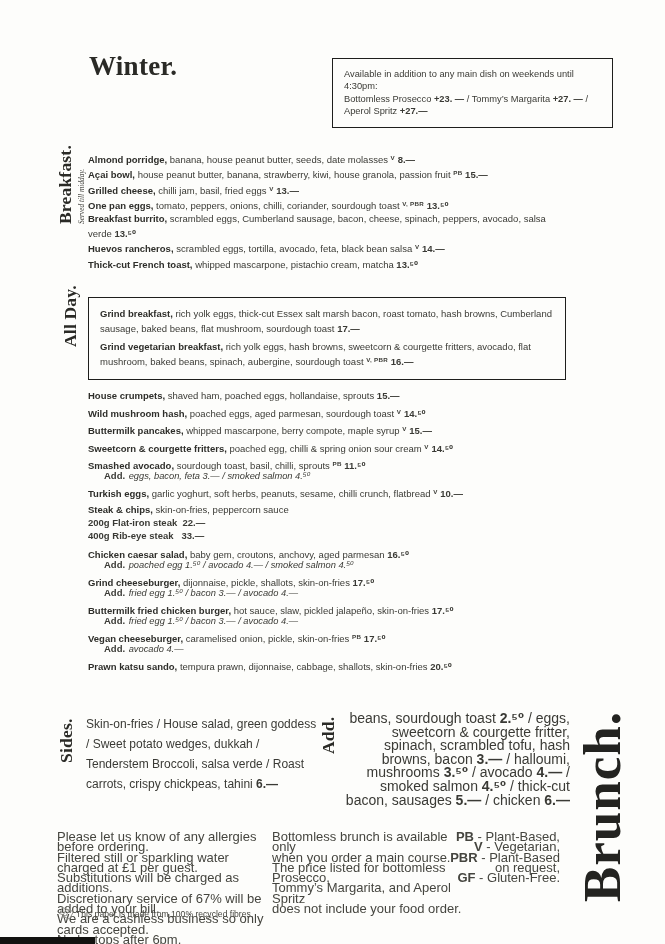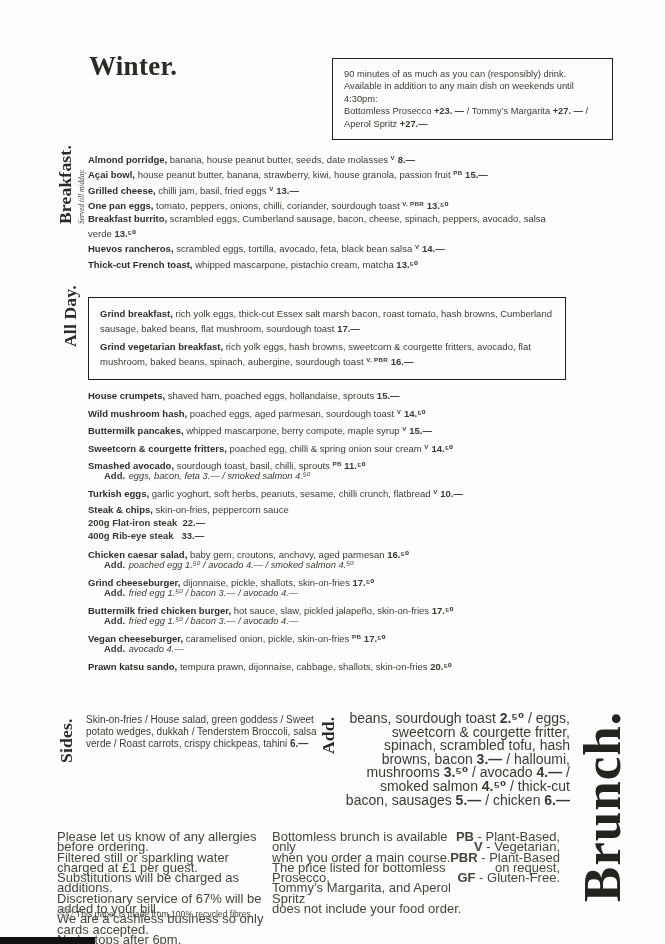--- a/index.html
+++ b/index.html
@@ -63,21 +63,21 @@
   .item { font-size:9.5px; line-height:13px; margin-bottom:3px; color:#3a3a35; }
   #breakfast-list .item { margin-bottom:0.8px; }
   .nm { color:#2e2e2a; }
   .tag { font-size:6.2px; font-weight:700; vertical-align:2.5px; letter-spacing:0.3px; }
   .addline { font-size:9.3px; line-height:12px; margin:-1.5px 16px 3px; }
   .addline .b { font-size:9.5px; font-style:normal; }
   .addline .i { margin-left:1px; }
   .subline { font-weight:700; line-height:13.5px; white-space:pre-wrap; }
 
   
-  #sides-text { position:absolute; left:86px;  top:714px; width:234px; font-size:10px; line-height:12px; }
+  #sides-text { position:absolute; left:86px;  top:714px; width:234px; font-size:12px; line-height:20px; }
   #add-text   { position:absolute; left:340px; top:712px; width:230px; font-size:14px; line-height:13.6px;text-align:right; }
 
   
   .fcol { position:absolute; font-size:13px; line-height:10.3px; color:#45453f; }
   #fcol1 { left:57px;  top:832px; width:215px; }
   #fcol2 { left:272px; top:832px; width:190px; }
   #fcol3 { left:430px; top:832px; width:130px; text-align:right; }
 
   #recycled {
     position:absolute; left:57px; top:906px;
@@ -85,21 +85,20 @@
     font-size:8.6px; color:#45453f;
   }
   #bottom-bar { position:absolute; left:0; top:937px; width:95px; height:7px; background:#121210; }
 </style>
 </head>
 <body>
 
 <div id="title">Winter.</div>
 
 <div id="bottomless-box">
-  <div class="bb-line">90 minutes of as much as you can (responsibly) drink.</div>
   <div class="bb-line">Available in addition to any main dish on weekends until 4:30pm:</div>
   <div class="bb-line"><span>Bottomless Prosecco </span><span class="b">+23. —</span><span> / Tommy’s Margarita </span><span class="b">+27. —</span><span> /</span></div>
   <div class="bb-line"><span>Aperol Spritz </span><span class="b">+27.—</span></div>
 </div>
 
 <div class="vlabel" id="vlabel-breakfast">
   <div class="vtitle">Breakfast.</div>
   <div class="vsub">Served till midday.</div>
 </div>
 

